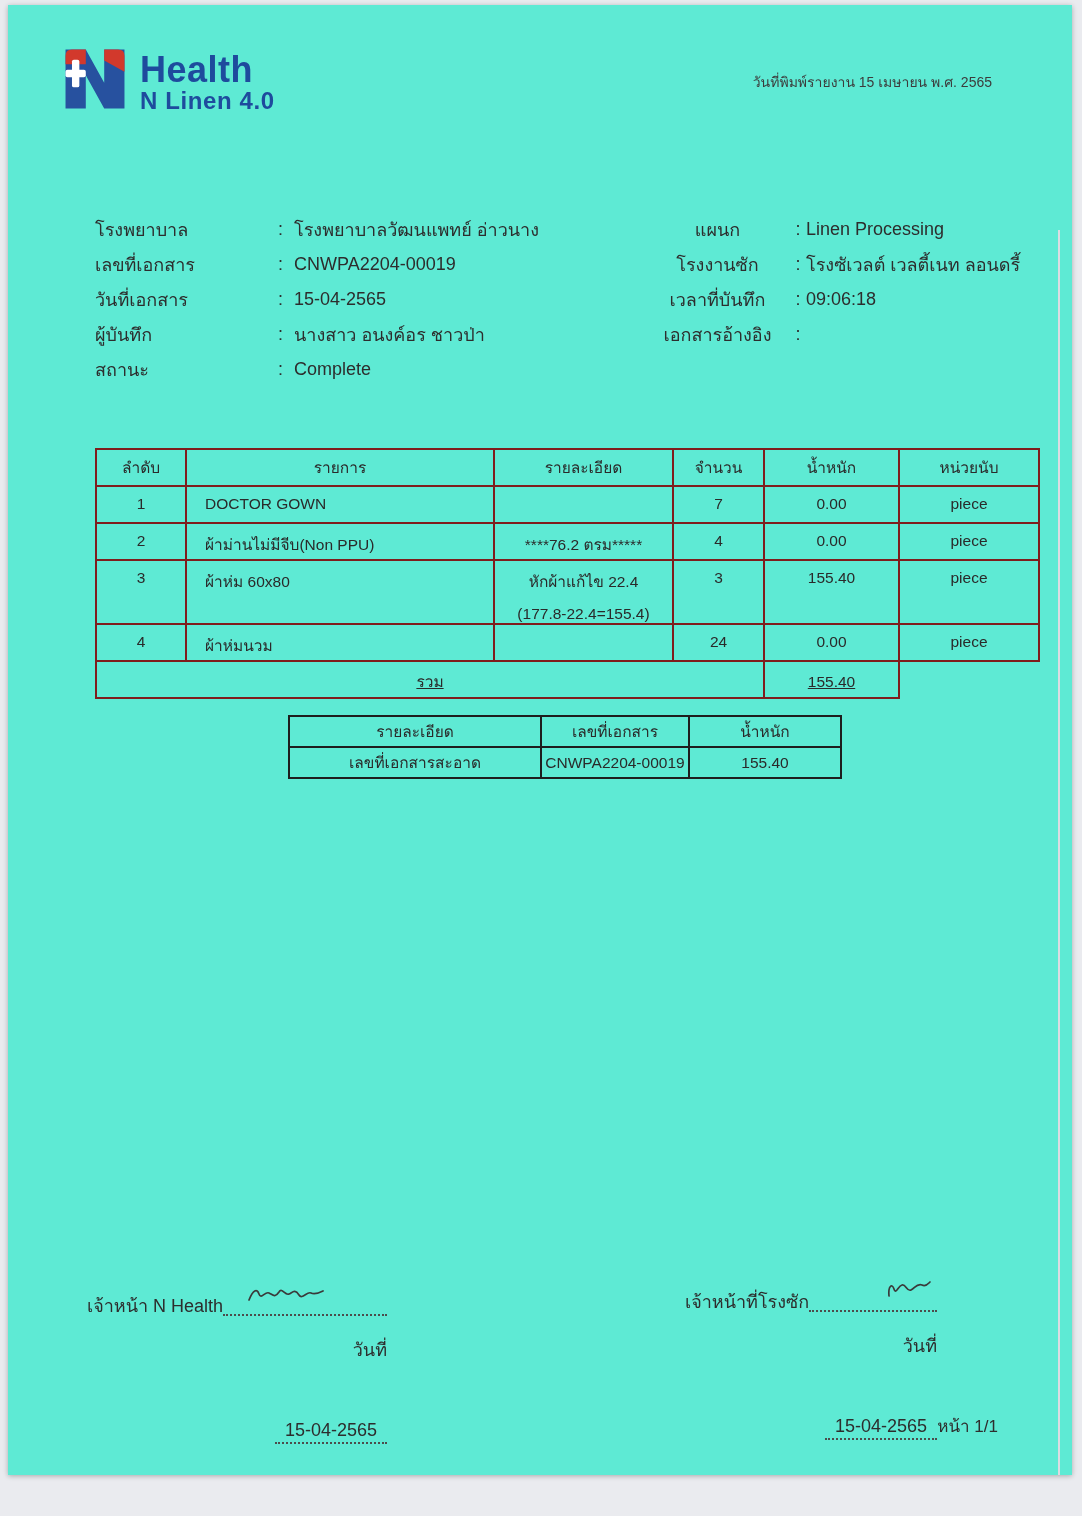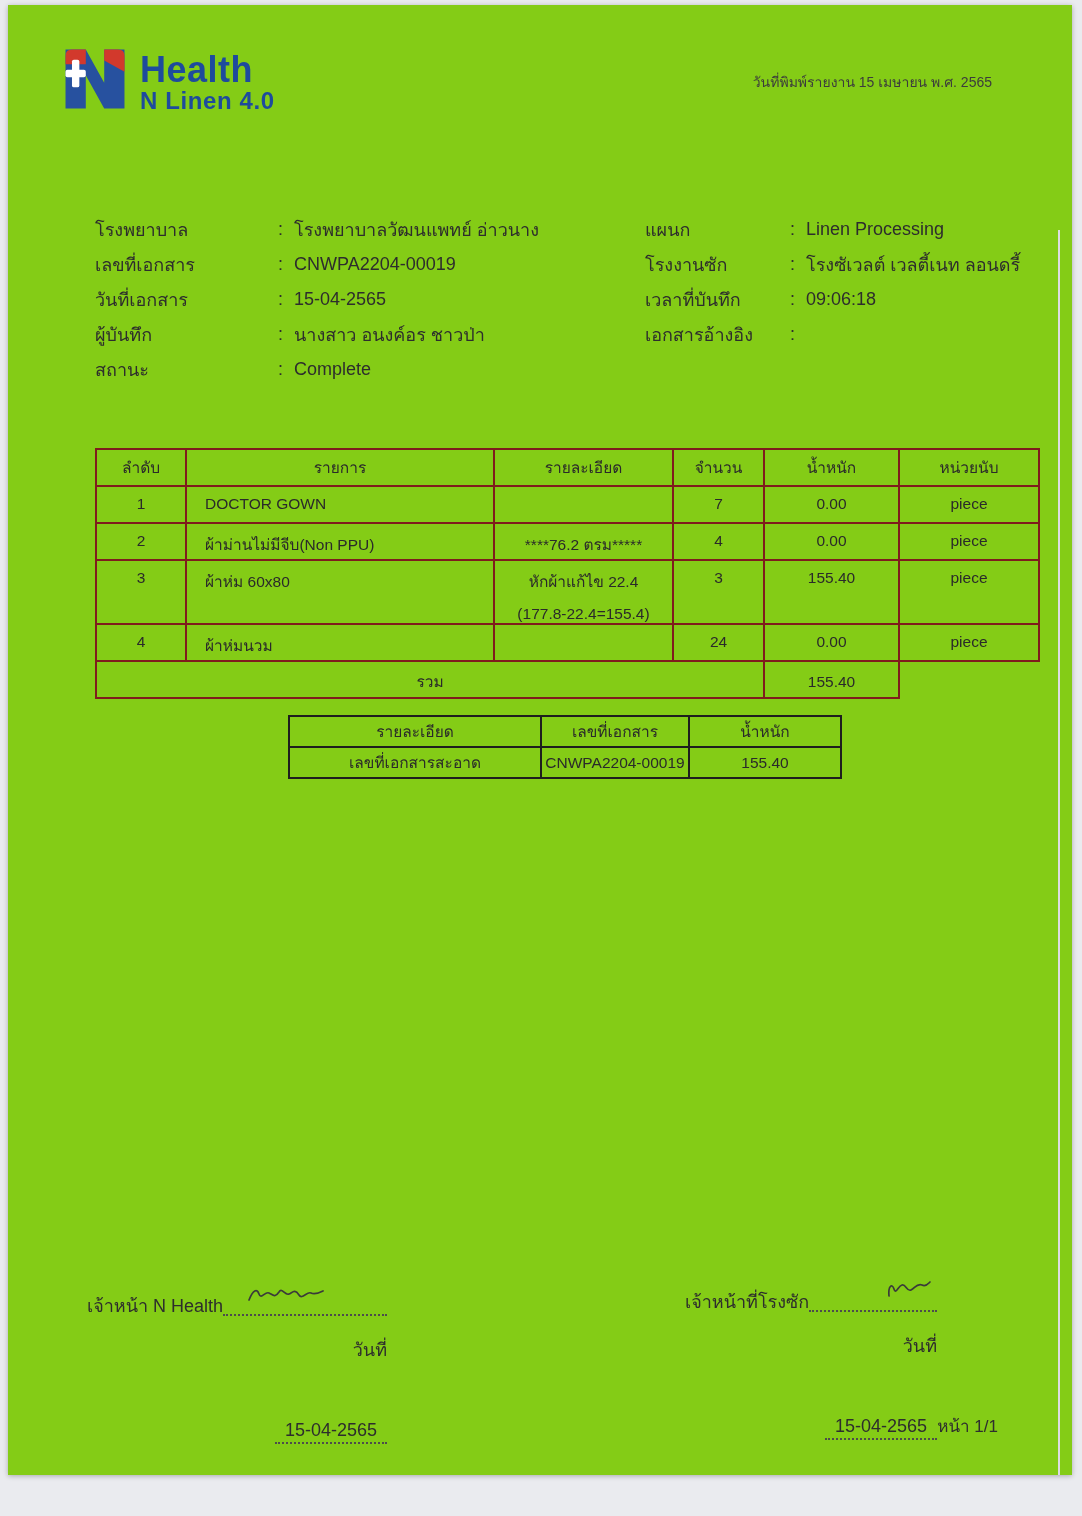--- a/index.html
+++ b/index.html
@@ -1,49 +1,49 @@
 <!DOCTYPE html>
 <html><head>
 <meta charset="utf-8">
 <style>
   * { margin:0; padding:0; box-sizing:border-box; }
   html,body { width:1082px; height:1516px; background:#eaebef; font-family:"Liberation Sans", sans-serif; color:#2d2d2d; }
   .page {
     position:absolute; left:8px; top:5px; width:1064px; height:1470px;
-    background:#84cc16; box-shadow:0 1px 5px rgba(0,0,0,.28);
+    background:#5eead4; box-shadow:0 1px 5px rgba(0,0,0,.28);
     overflow:hidden;
   }
   .edge-line {
     position:absolute; left:1050px; top:225px; width:2px; height:1245px;
     background:#dcdce2;
   }
   
   .logo { position:absolute; left:52px; top:39px; display:flex; align-items:flex-start; }
   .logo-text { margin-left:10px; }
   .brand { font-size:36px; font-weight:700; color:#1e4b9d; letter-spacing:.5px; line-height:40px; margin-top:6px; }
   .product { font-size:24px; font-weight:700; color:#1e4b9d; letter-spacing:.6px; line-height:22px; }
   .print-date { position:absolute; right:80px; top:66px; font-size:14px; color:#3c3c3c; }
   .title { position:absolute; left:0; top:140px; width:100%; text-align:center; font-size:30px; color:#212121; }
   
   .info-left  { position:absolute; left:87px;  top:207px; }
-  .info-right { position:absolute; left:637px; top:207px; }
+  .info-right { position:absolute; left:637px; top:207px;text-align:center; }
   .info-row { display:flex; height:35px; align-items:center; font-size:18px; }
   .info-left  .info-label { width:183px; }
   .info-right .info-label { width:145px; }
   .colon { width:16px; }
   .info-value { white-space:nowrap; }
   
   .items-table { position:absolute; left:87px; top:443px; border-collapse:collapse; table-layout:fixed; width:943px; font-size:15.5px; color:#2a2a2a; }
   .items-table th, .items-table td { border:2px solid #7f1d1d; }
   .items-table th { height:37px; font-weight:400; text-align:center; vertical-align:middle; }
   .items-table td { height:37px; text-align:center; vertical-align:top; padding-top:8px; }
   .items-table td.ta-l { text-align:left; padding-left:18px; }
   .items-table tr.row-tall td { height:64px; }
   .detail-line2 { margin-top:11px; }
-  .items-table td.total-cell { height:29px; padding-top:4px; vertical-align:middle; }
+  .items-table td.total-cell { height:29px; padding-top:4px; vertical-align:middle;text-decoration:underline; }
   .items-table td.ghost { border:none; }
   
   .summary-table { position:absolute; left:280px; top:710px; border-collapse:collapse; table-layout:fixed; width:552px; font-size:15.5px; color:#2a2a2a; }
   .summary-table th, .summary-table td { border:2px solid #1e1e1e; height:31px; text-align:center; vertical-align:middle; font-weight:400; }
   
   .sig-block { position:absolute; font-size:18px; }
   .sig-left  { left:79px;  top:1287px; width:300px; }
   .sig-right { left:677px; top:1283px; width:252px; }
   .sig-line { display:flex; align-items:flex-end; height:28px; }
   .sig-line + .sig-line { margin-top:15px;flex-direction:column; }

